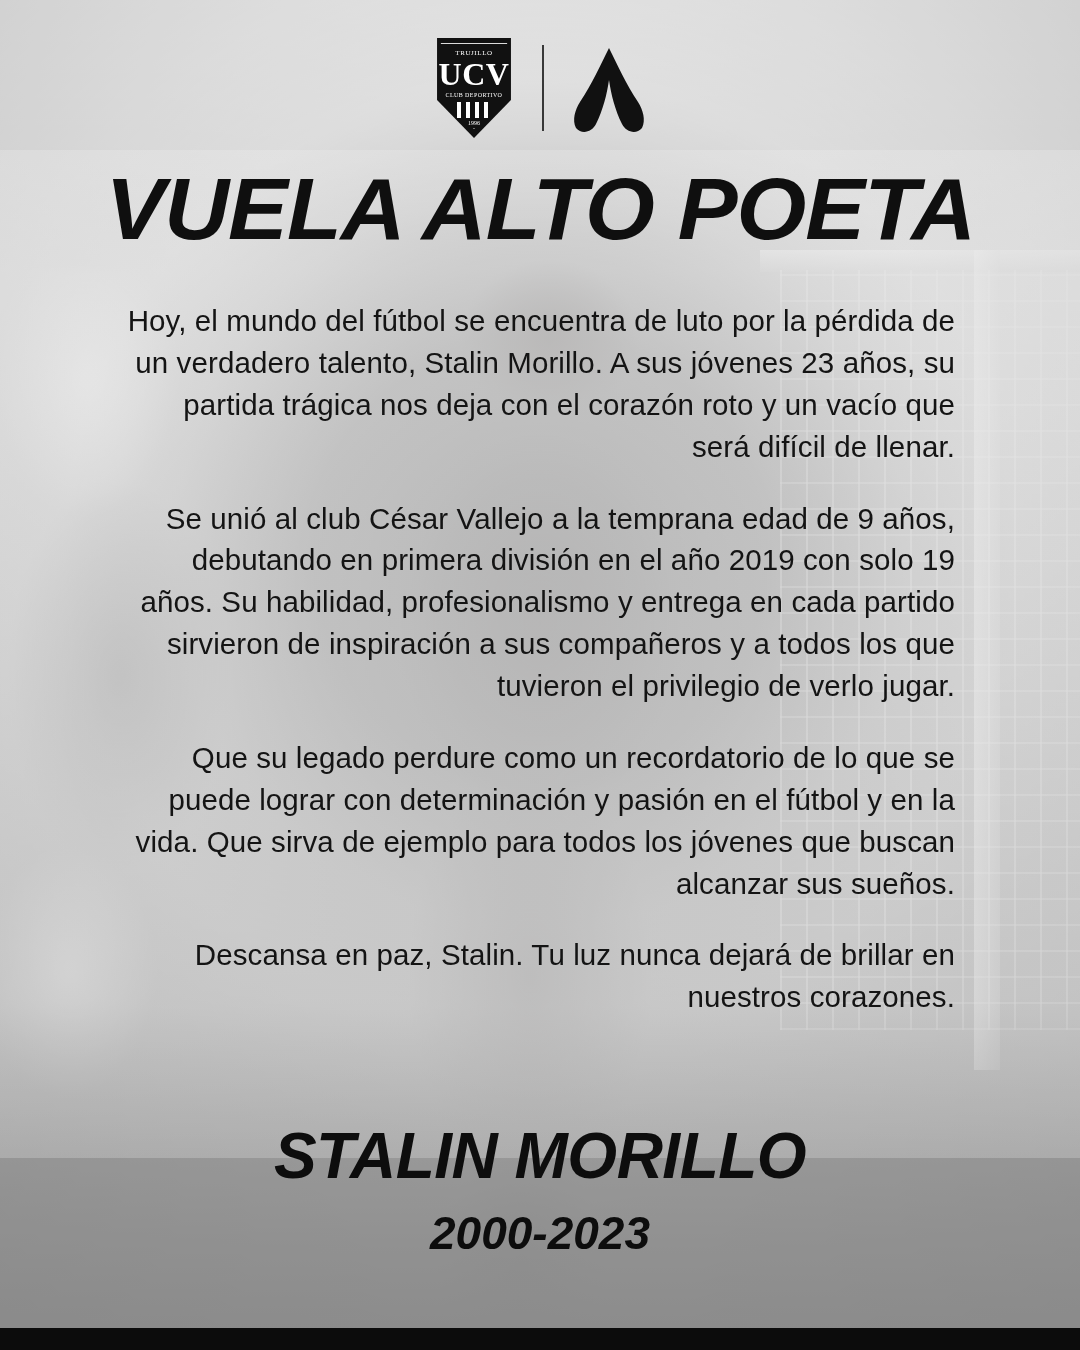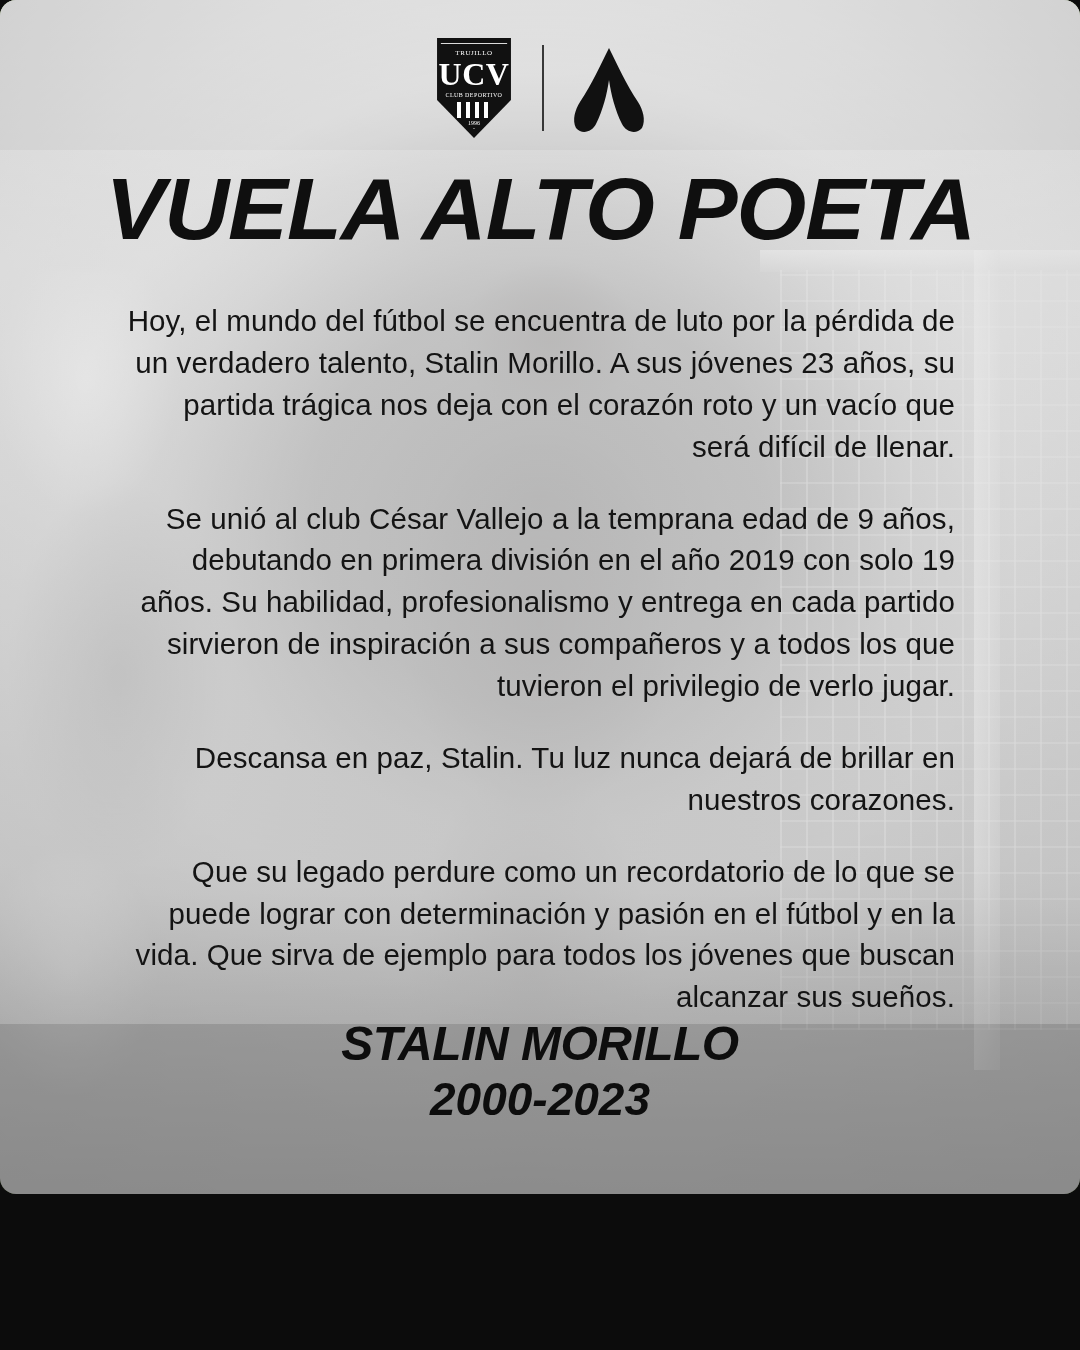--- a/index.html
+++ b/index.html
@@ -3,25 +3,24 @@
 <meta charset="utf-8">
 <style>
   html, body {
     margin: 0;
     padding: 0;
     background: #0c0c0c;
   }
   .canvas {
     position: relative;
     width: 1080px;
-    height: 1194px;
+    height: 1328px;
     overflow: hidden;
     background: #4d7c0f;
     font-family: "Liberation Sans", sans-serif;
-    border-radius: 16px;
     -webkit-font-smoothing: antialiased;
   }
 
   
   .bg {
     position: absolute;
     inset: 0;
     background:
       radial-gradient(ellipse 55% 45% at 50% 42%, rgba(20,20,20,0.88) 0%, rgba(35,35,35,0.72) 38%, rgba(80,80,80,0.35) 62%, rgba(140,140,140,0.10) 80%, rgba(170,170,170,0) 100%),
       linear-gradient(180deg, #d8d8d8 0%, #cfcfcf 12%, #b4b4b4 30%, #8f8f8f 48%, #6e6e6e 64%, #565656 78%, #3c3c3c 92%, #2a2a2a 100%);
@@ -237,30 +236,30 @@
 
   
   .footer {
     position: absolute;
     left: 0;
     right: 0;
     bottom: 72px;
     text-align: center;
   }
   .footer-name {
-    font-size: 48px;
+    font-size: 64px;
     font-weight: 700;
     font-style: italic;
     letter-spacing: -0.5px;
     color: #0d0d0d;
     text-transform: uppercase;
     line-height: 1;
   }
   .footer-years {
-    margin-top: 8px;
+    margin-top: 22px;
     font-size: 46px;
     font-weight: 700;
     font-style: italic;
     letter-spacing: 0px;
     color: #0d0d0d;
     line-height: 1;
   }
 </style>
 </head>
 <body>
@@ -301,22 +300,22 @@
         <path d="M39 34 C36 44, 33 52, 29 60 C35 58, 43 58, 49 60 C45 52, 42 44, 39 34 Z" fill="#d8d8d8" opacity="0.0"></path>
       </svg>
 
     </div>
 
     <div class="title">VUELA ALTO POETA</div>
 
     <div class="body-copy">
       <p>Hoy, el mundo del fútbol se encuentra de luto por la pérdida de un verdadero talento, Stalin Morillo. A sus jóvenes 23 años, su partida trágica nos deja con el corazón roto y un vacío que será difícil de llenar.</p>
       <p>Se unió al club César Vallejo a la temprana edad de 9 años, debutando en primera división en el año 2019 con solo 19 años. Su habilidad, profesionalismo y entrega en cada partido sirvieron de inspiración a sus compañeros y a todos los que tuvieron el privilegio de verlo jugar.</p>
+      <p>Que su legado perdure como un recordatorio de lo que se puede lograr con determinación y pasión en el fútbol y en la vida. Que sirva de ejemplo para todos los jóvenes que buscan alcanzar sus sueños.</p>
       <p>Descansa en paz, Stalin. Tu luz nunca dejará de brillar en nuestros corazones.</p>
-      <p>Que su legado perdure como un recordatorio de lo que se puede lograr con determinación y pasión en el fútbol y en la vida. Que sirva de ejemplo para todos los jóvenes que buscan alcanzar sus sueños.</p>
     </div>
 
   </div>
 
   <div class="footer">
     <div class="footer-name">STALIN MORILLO</div>
     <div class="footer-years">2000-2023</div>
   </div>
 
 </div>

